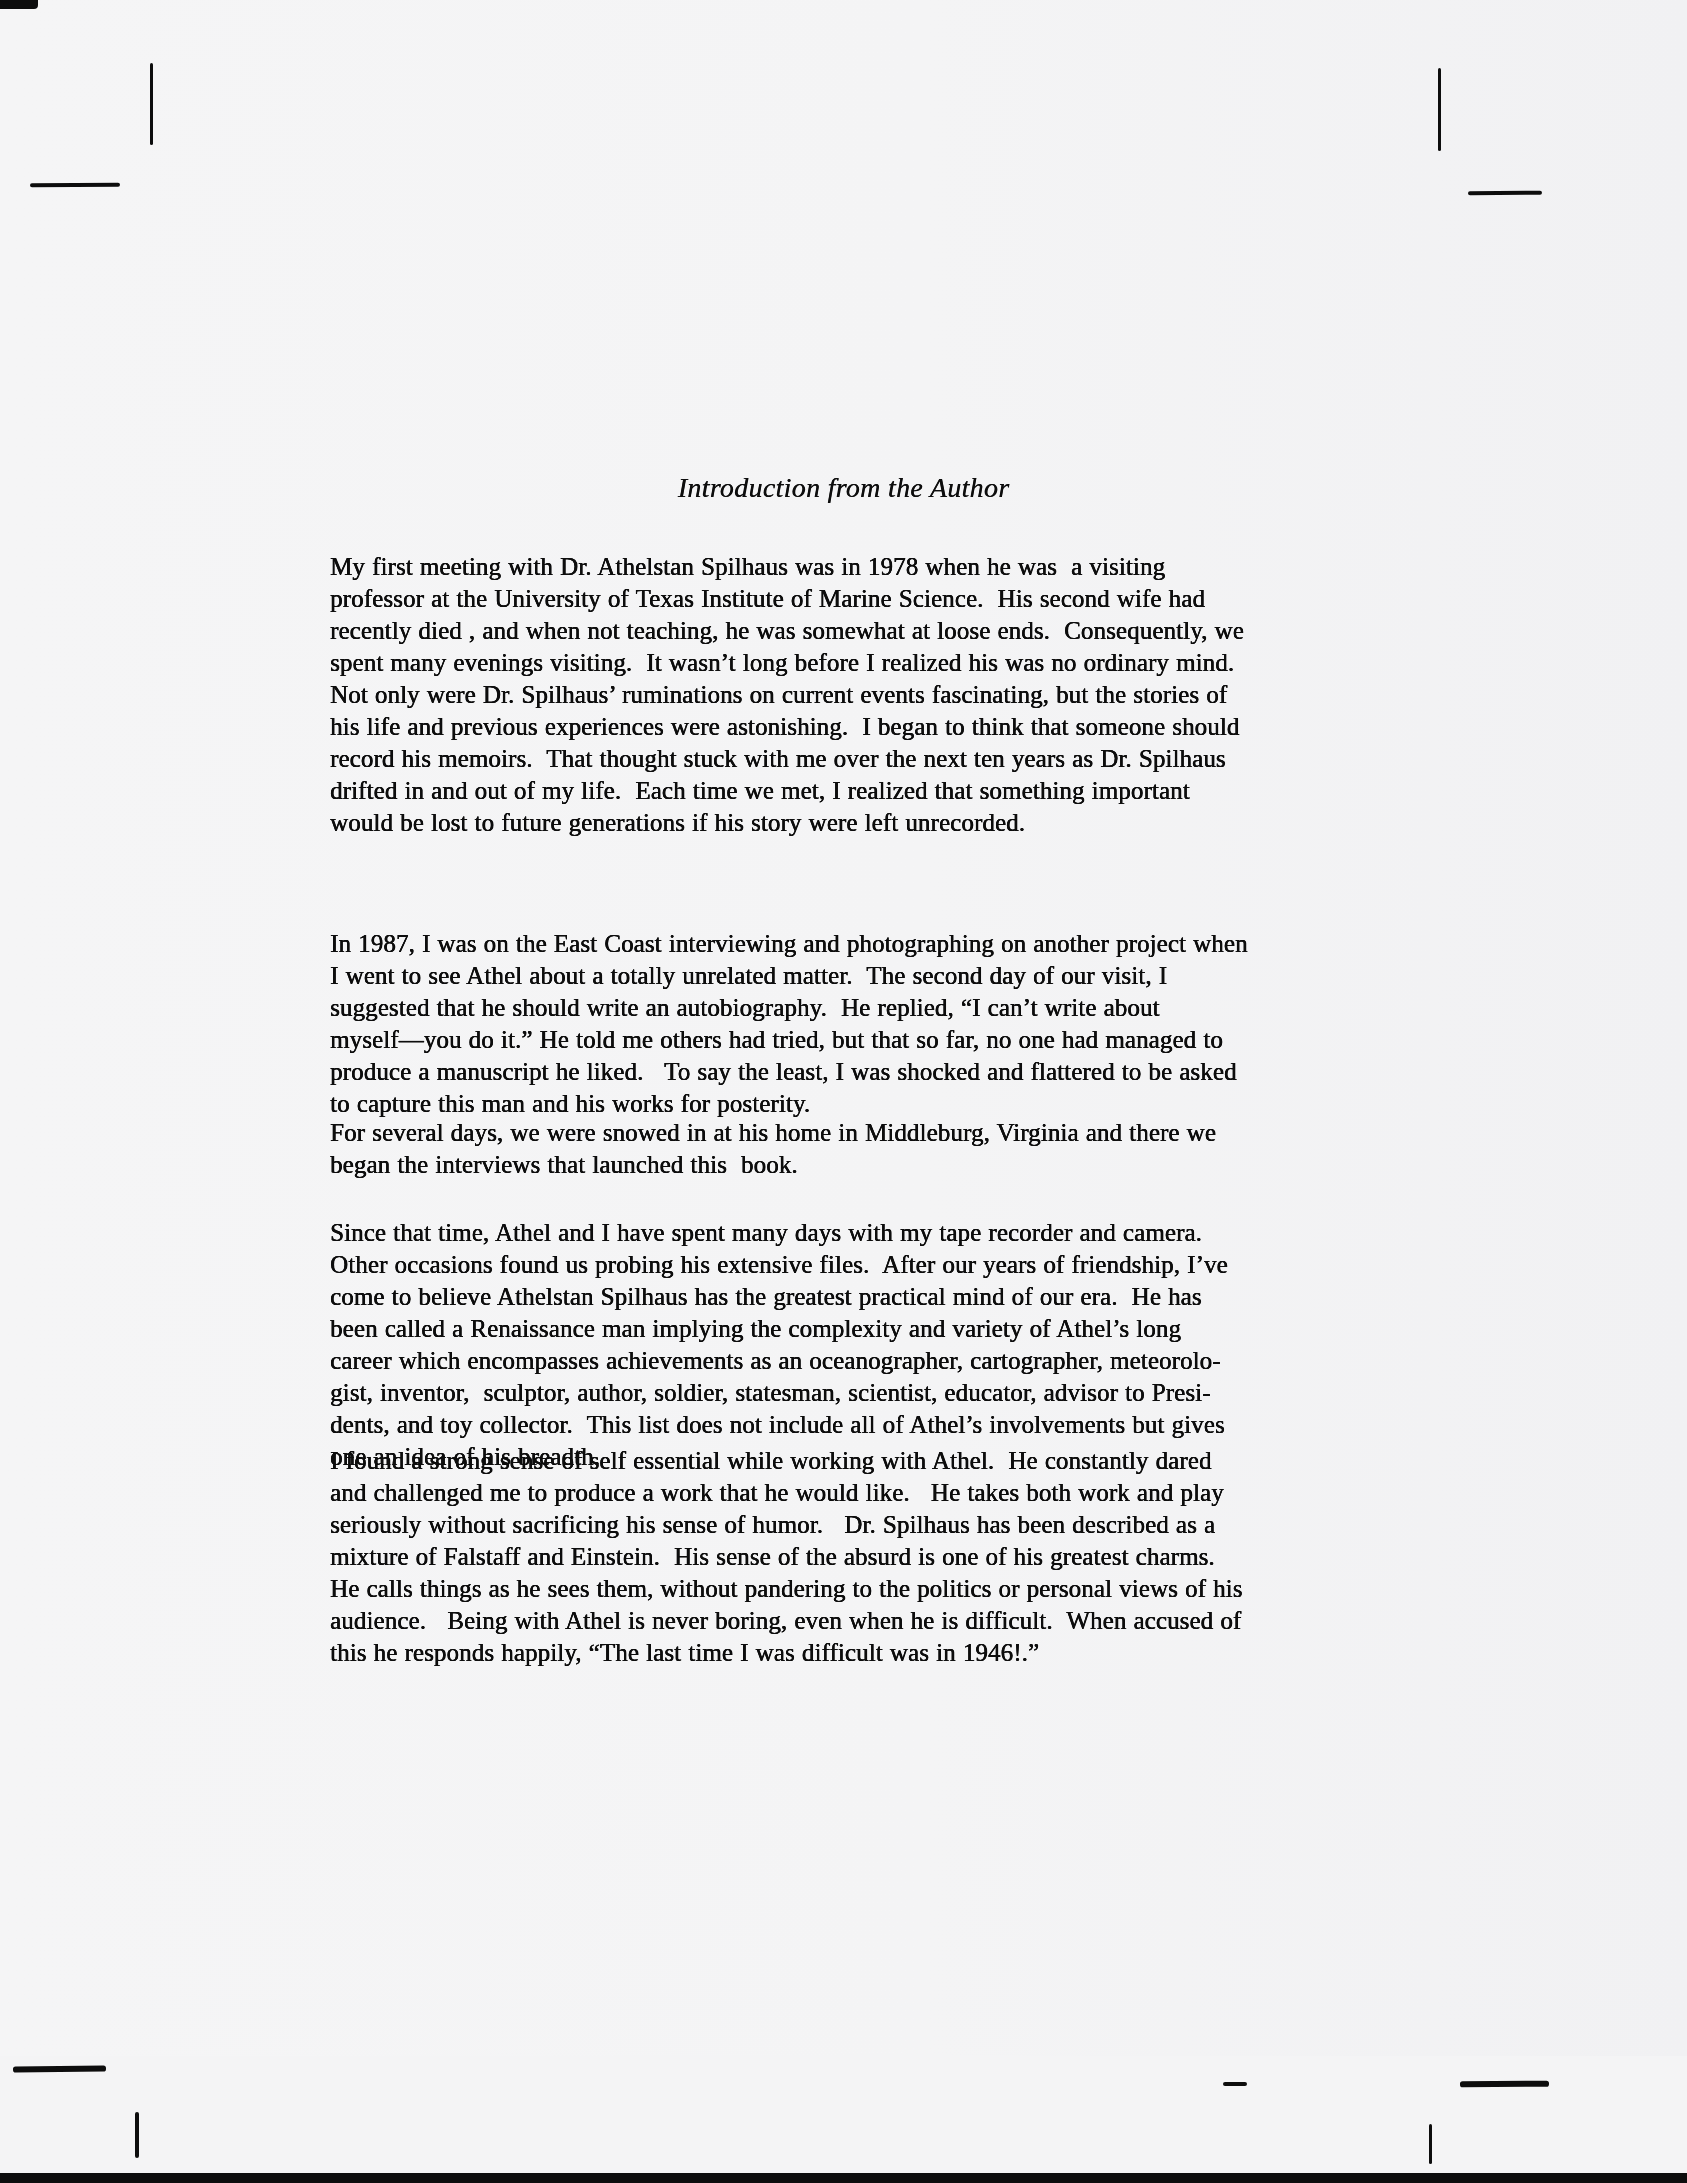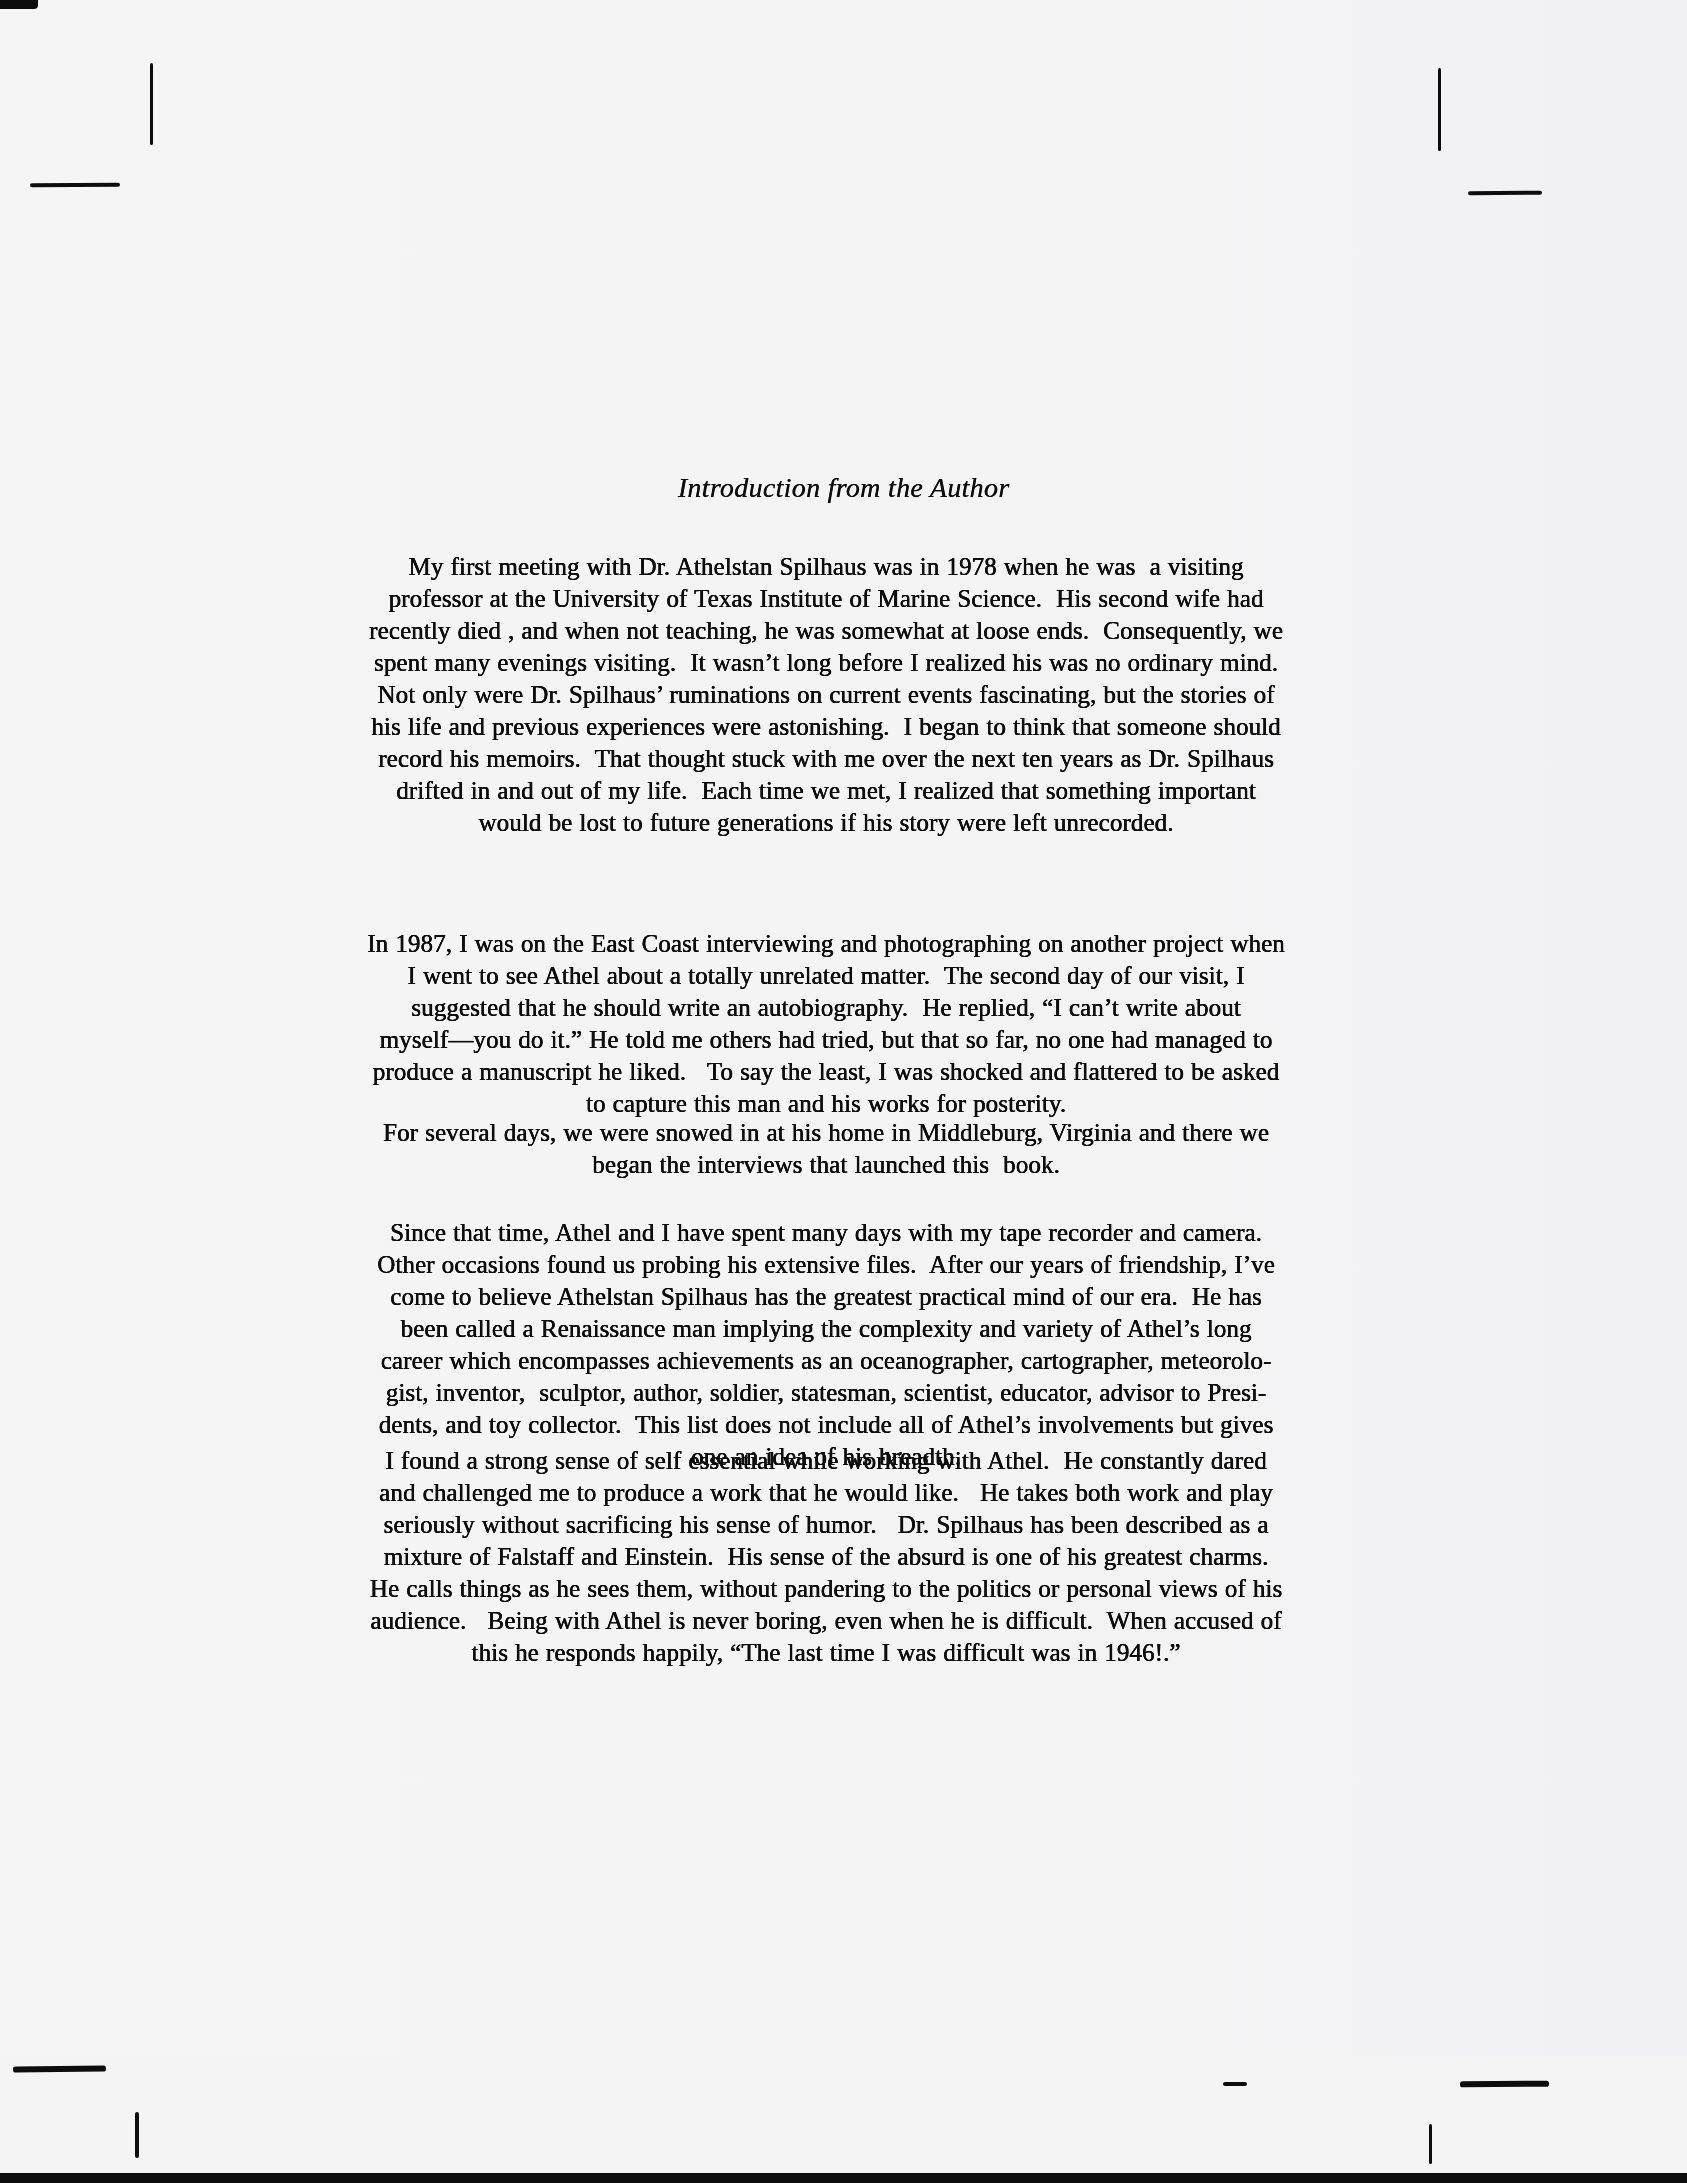--- a/index.html
+++ b/index.html
@@ -32,21 +32,20 @@
   .para{
     position:absolute;
     left:330px;width:992px;
     font-size:25px;
     line-height:32px;
     color:var(--ink);
     white-space:pre-wrap;
     letter-spacing:0.1px;
     word-spacing:0.7px;
     text-shadow:0.4px 0 0 currentColor, 0 0.2px 0 currentColor;
-    text-align:center;
   }
   .p1{top:551px;}
   .p2{top:928px;}
   .p3{top:1117px;}
   .p4{top:1217px;}
   .p5{top:1445px;}
   .p6{top:1813px;}
 
   
   .mark{position:absolute;background:var(--ink);}

